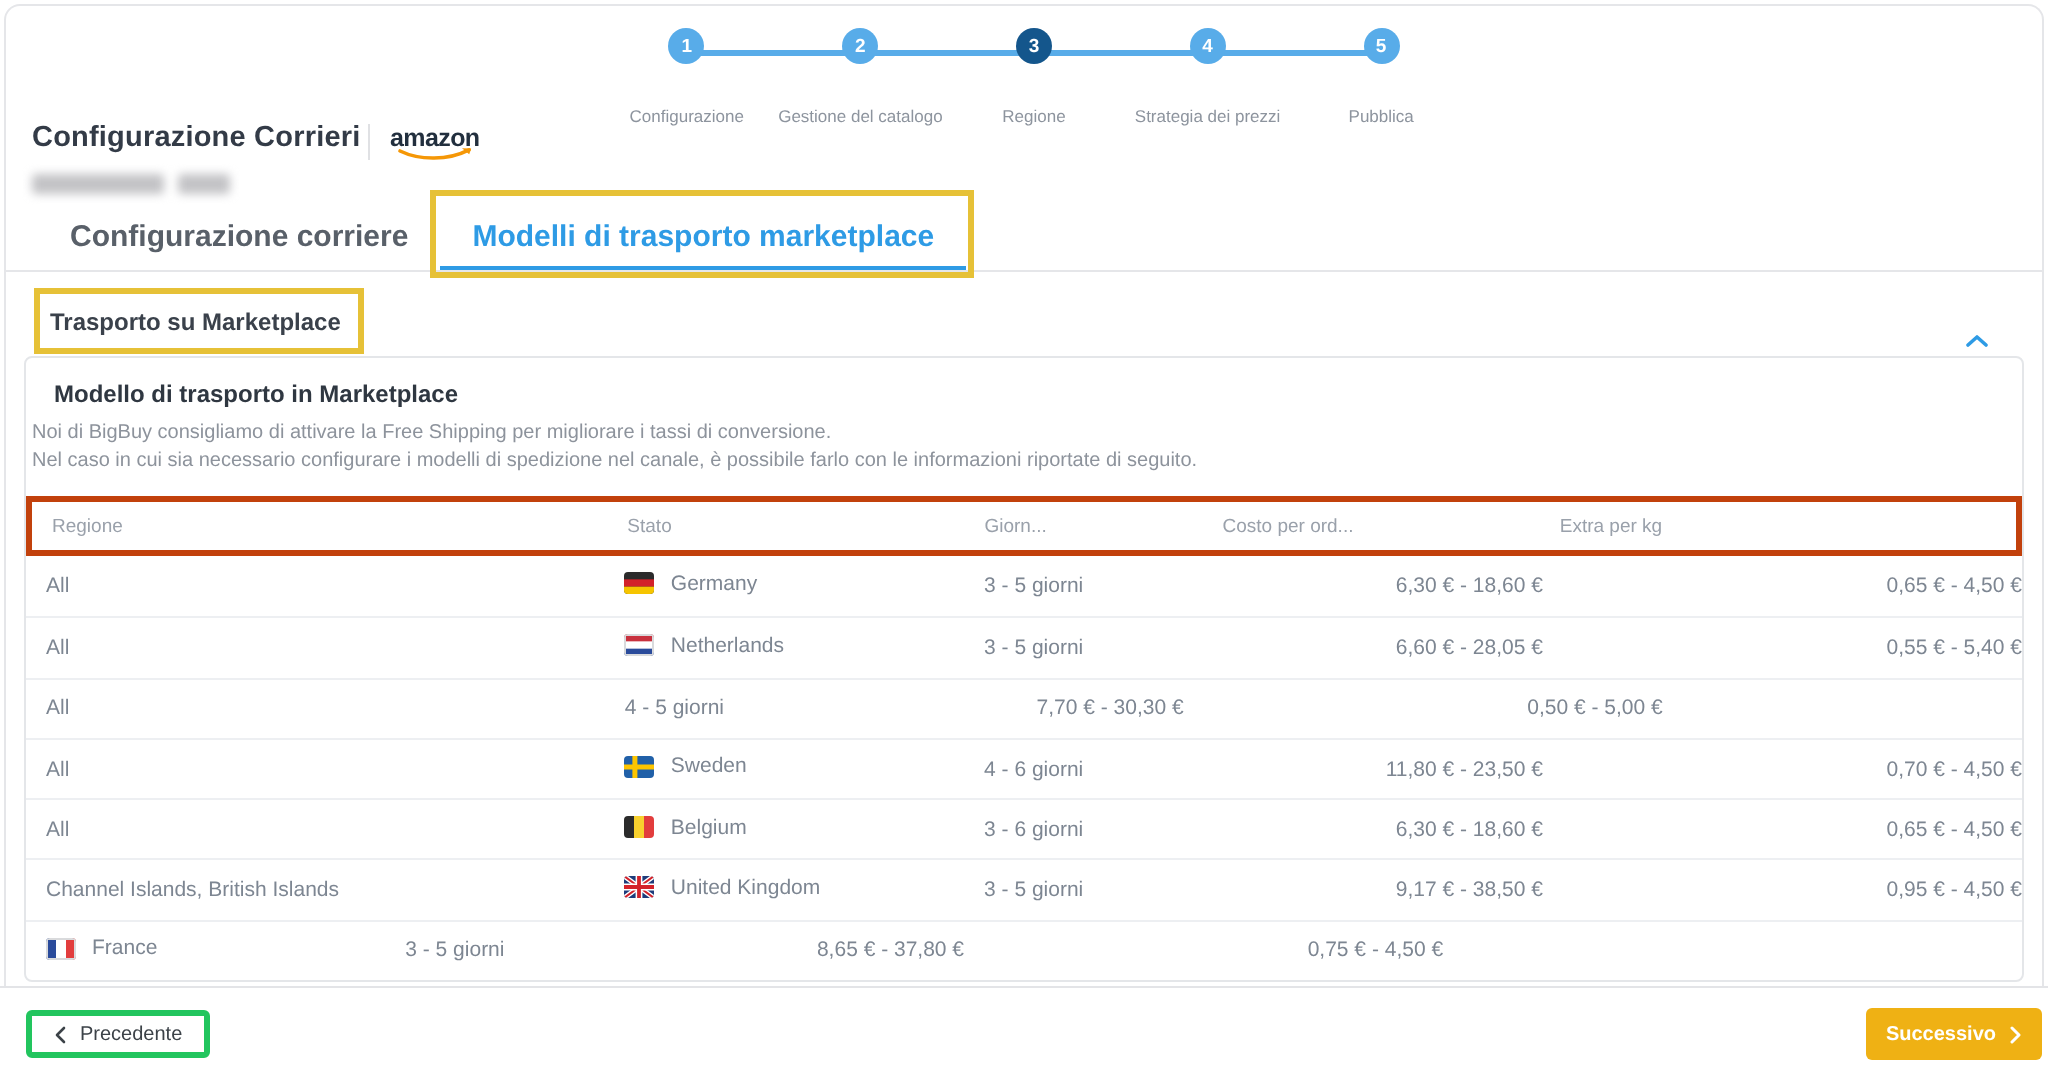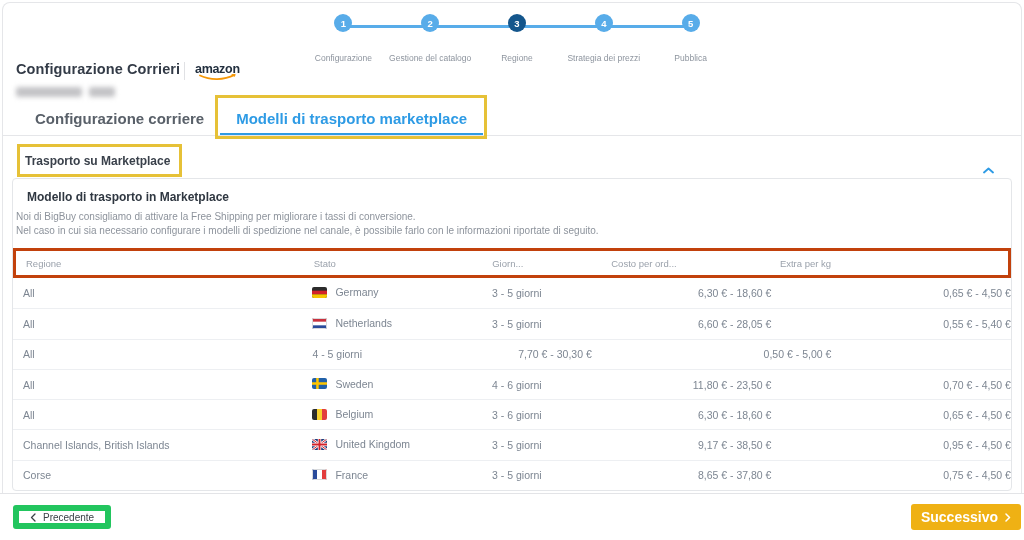--- a/index.html
+++ b/index.html
@@ -59,28 +59,28 @@
   .trow:first-child { border-top: none; }
   .td { font-size: 10.5px; color: #7d8692; padding-left: 10px; white-space: nowrap; }
   .td.c3, .td.c4 { text-align: right; padding-left: 0; }
   .country { display: inline-flex; align-items: center; gap: 8px; }
   .flag { width: 15px; height: 11px; border-radius: 2px; overflow: hidden; display: inline-flex; flex: none; }
   .flag svg { display: block; }
   
   .footer { position: absolute; left: 0; bottom: 0; width: 100%; height: 47px; border-top: 1px solid #e3e4e7; background: #fff; }
   .btn-back {
     position: absolute; left: 13px; top: 11px; height: 24px; padding: 0 11px;
-    background: #fff; border: 6px solid #22c55e; border-radius: 3px;
+    background: #fff; border: 3px solid #22c55e; border-radius: 3px;
     font-size: 10px; color: #3c4248; display: inline-flex; align-items: center; gap: 7px;
     cursor: pointer; font-family: inherit;
   }
   .btn-next {
     position: absolute; right: 3px; top: 10px; height: 26px; padding: 0 10px;
     background: #efb114; border: none; border-radius: 3px;
-    font-size: 14px; font-weight: bold; color: #fff; display: inline-flex; align-items: center; gap: 7px;
+    font-size: 10px; font-weight: bold; color: #fff; display: inline-flex; align-items: center; gap: 7px;
     cursor: pointer; font-family: inherit;
   }
 </style>
 </head>
 <body>
 
 <div class="panel">
 
   <div class="stepper">
     <div class="stepper-line"></div>
@@ -236,21 +236,20 @@
                     <path d="M7.5 0 V11 M0 5.5 H15" stroke="#d3222a" stroke-width="1.9"></path>
                   </svg>
                 </span>
                 <span>United Kingdom</span>
               </span></div>
             <div class="td c2">3 - 5 giorni</div>
             <div class="td c3">9,17 € - 38,50 €</div>
             <div class="td c4">0,95 € - 4,50 €</div>
           </div>
           <div class="trow">
-            <div class="td c0">Corse</div>
             <div class="td c1"><span class="country">
                 <span class="flag">
                   <svg viewBox="0 0 15 11" width="15" height="11">
                     <rect width="15" height="11" fill="#fff"></rect>
                     <rect width="5" height="11" fill="#2a4b9b"></rect>
                     <rect x="10" width="5" height="11" fill="#e23d3d"></rect>
                     <rect x="0.5" y="0.5" width="14" height="10" fill="none" stroke="#d9dadc" stroke-width="1"></rect>
                   </svg>
                 </span>
                 <span>France</span>

